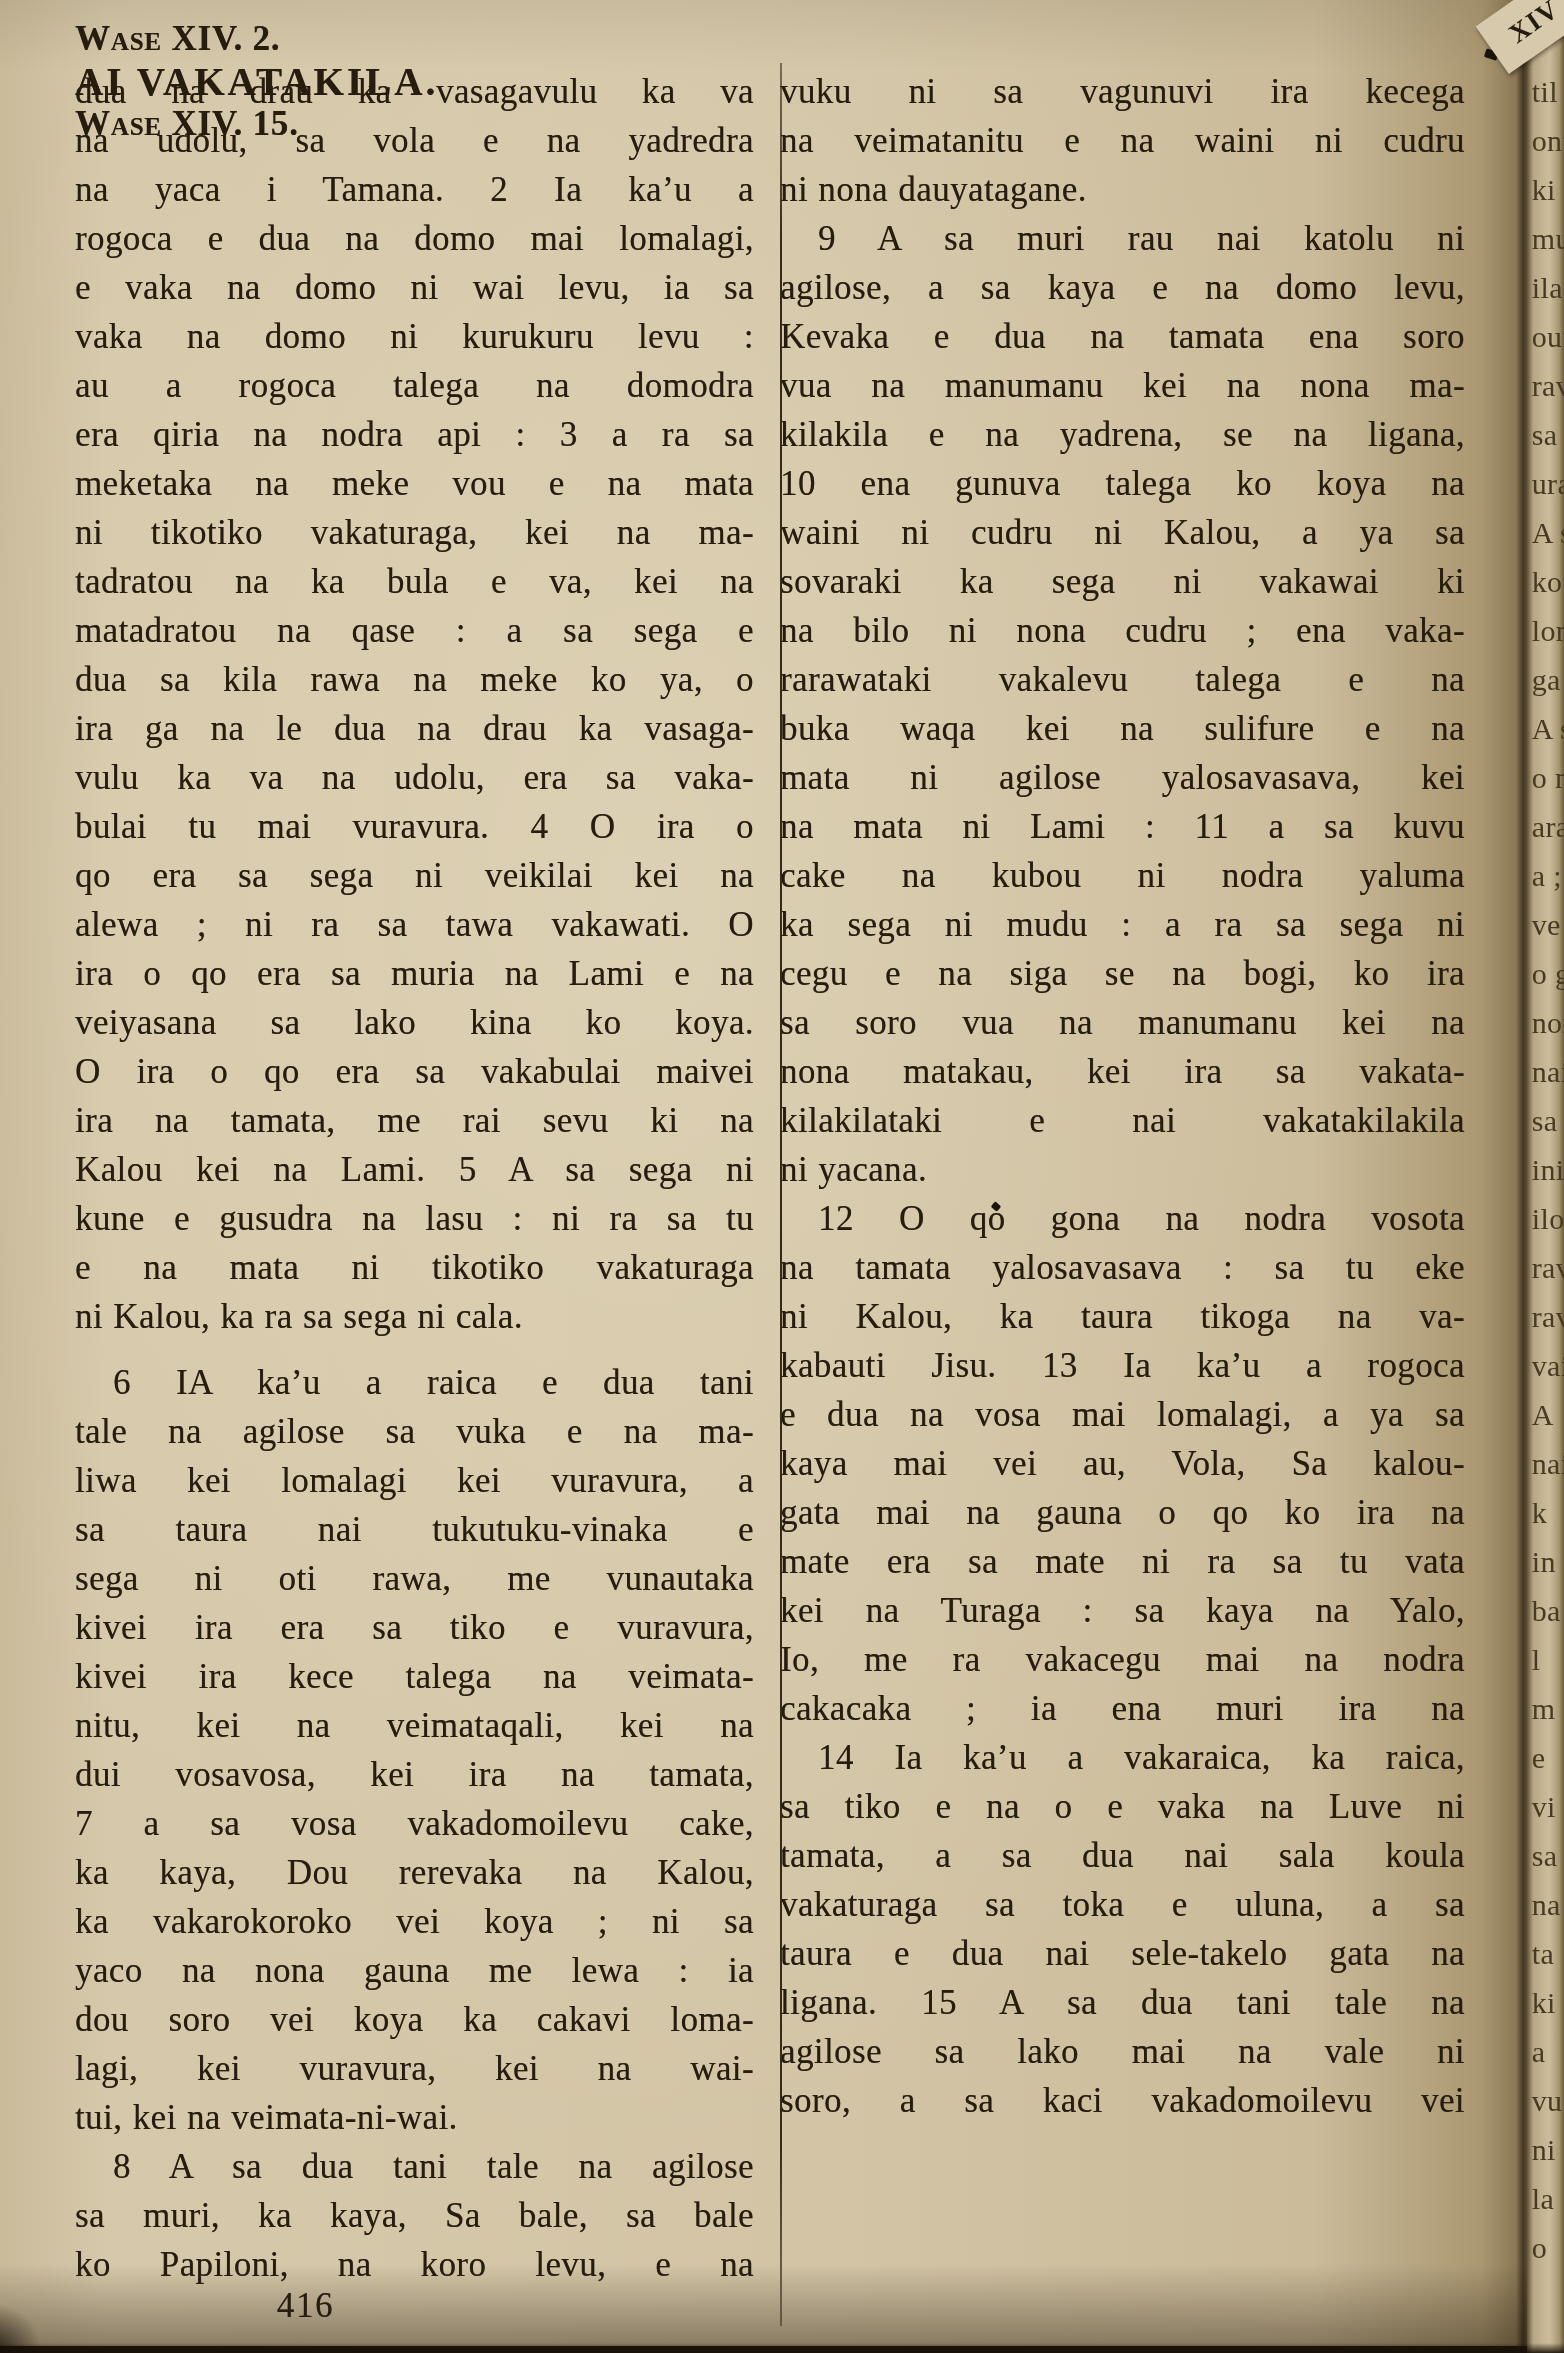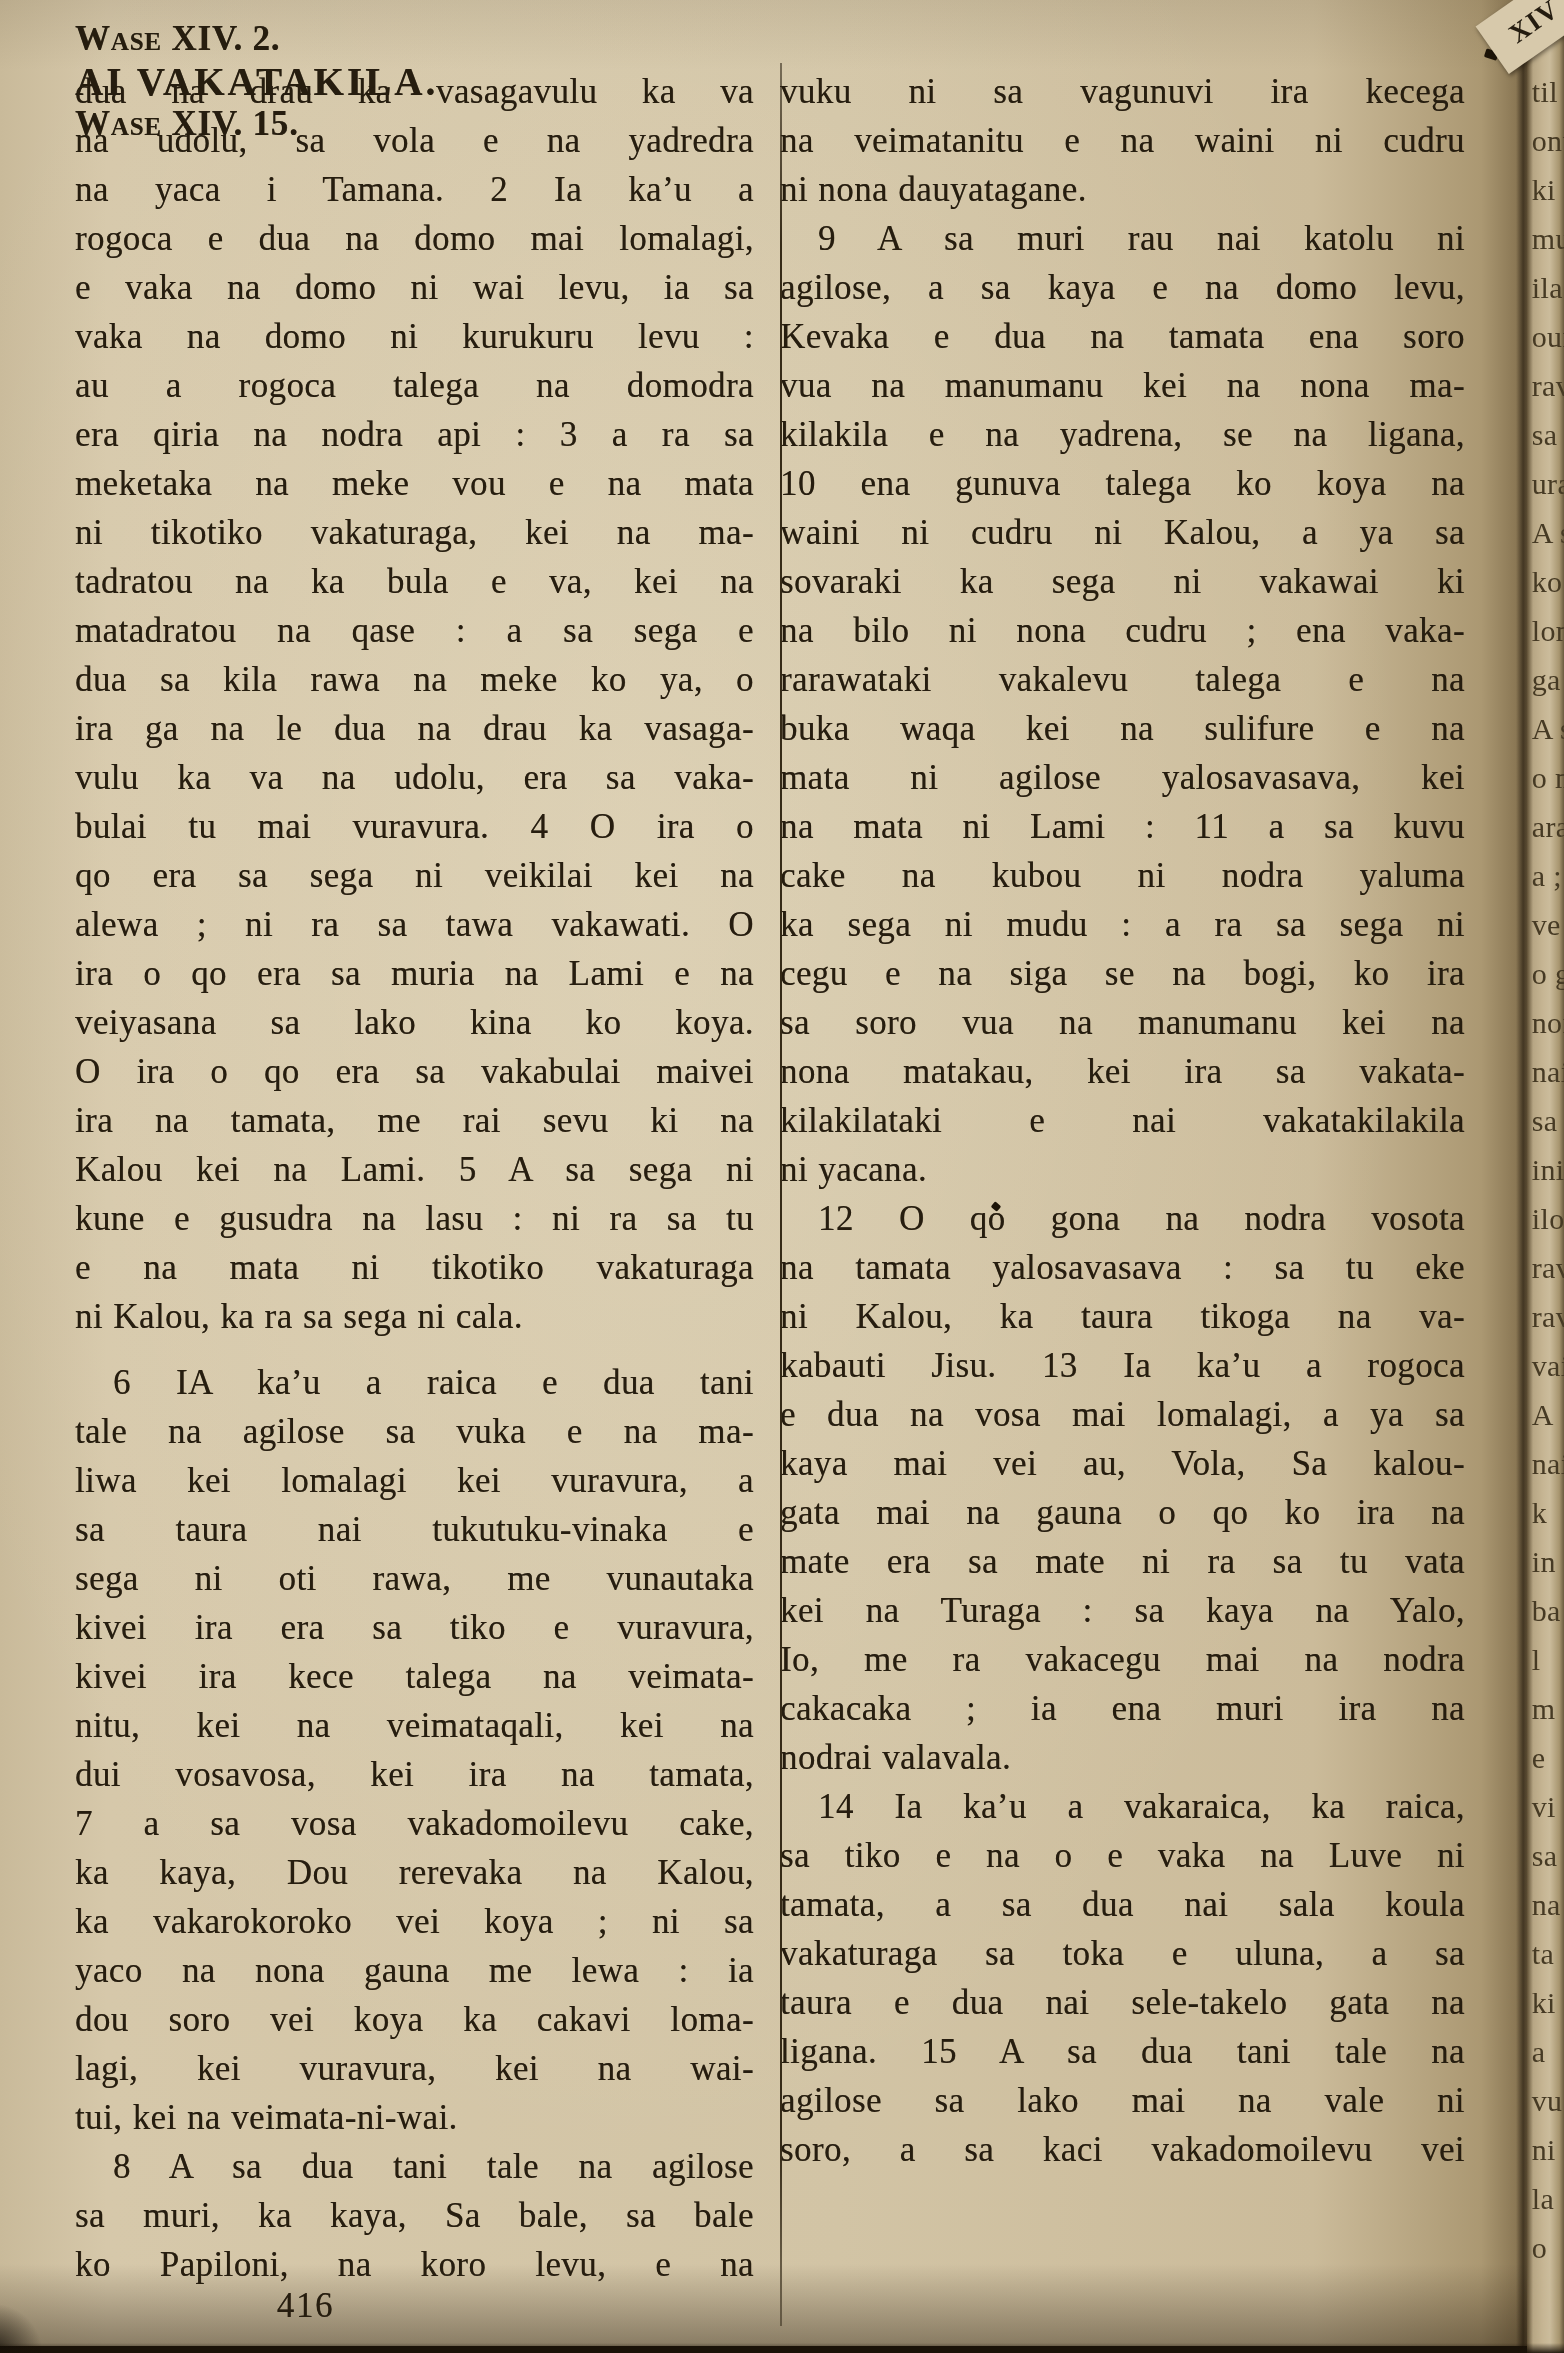--- a/index.html
+++ b/index.html
@@ -180,21 +180,20 @@
           <div class="line">na tamata yalosavasava : sa tu eke</div>
           <div class="line">ni Kalou, ka taura tikoga na va-</div>
           <div class="line">kabauti Jisu. 13 Ia ka’u a rogoca</div>
           <div class="line">e dua na vosa mai lomalagi, a ya sa</div>
           <div class="line">kaya mai vei au, Vola, Sa kalou-</div>
           <div class="line">gata mai na gauna o qo ko ira na</div>
           <div class="line">mate era sa mate ni ra sa tu vata</div>
           <div class="line">kei na Turaga : sa kaya na Yalo,</div>
           <div class="line">Io, me ra vakacegu mai na nodra</div>
           <div class="line">cakacaka ; ia ena muri ira na</div>
-          <div class="line para-end">nodrai valavala.</div>
           <div class="line indent">14 Ia ka’u a vakaraica, ka raica,</div>
           <div class="line">sa tiko e na o e vaka na Luve ni</div>
           <div class="line">tamata, a sa dua nai sala koula</div>
           <div class="line">vakaturaga sa toka e uluna, a sa</div>
           <div class="line">taura e dua nai sele-takelo gata na</div>
           <div class="line">ligana. 15 A sa dua tani tale na</div>
           <div class="line">agilose sa lako mai na vale ni</div>
           <div class="line">soro, a sa kaci vakadomoilevu vei</div>
         </div>
     </div>

